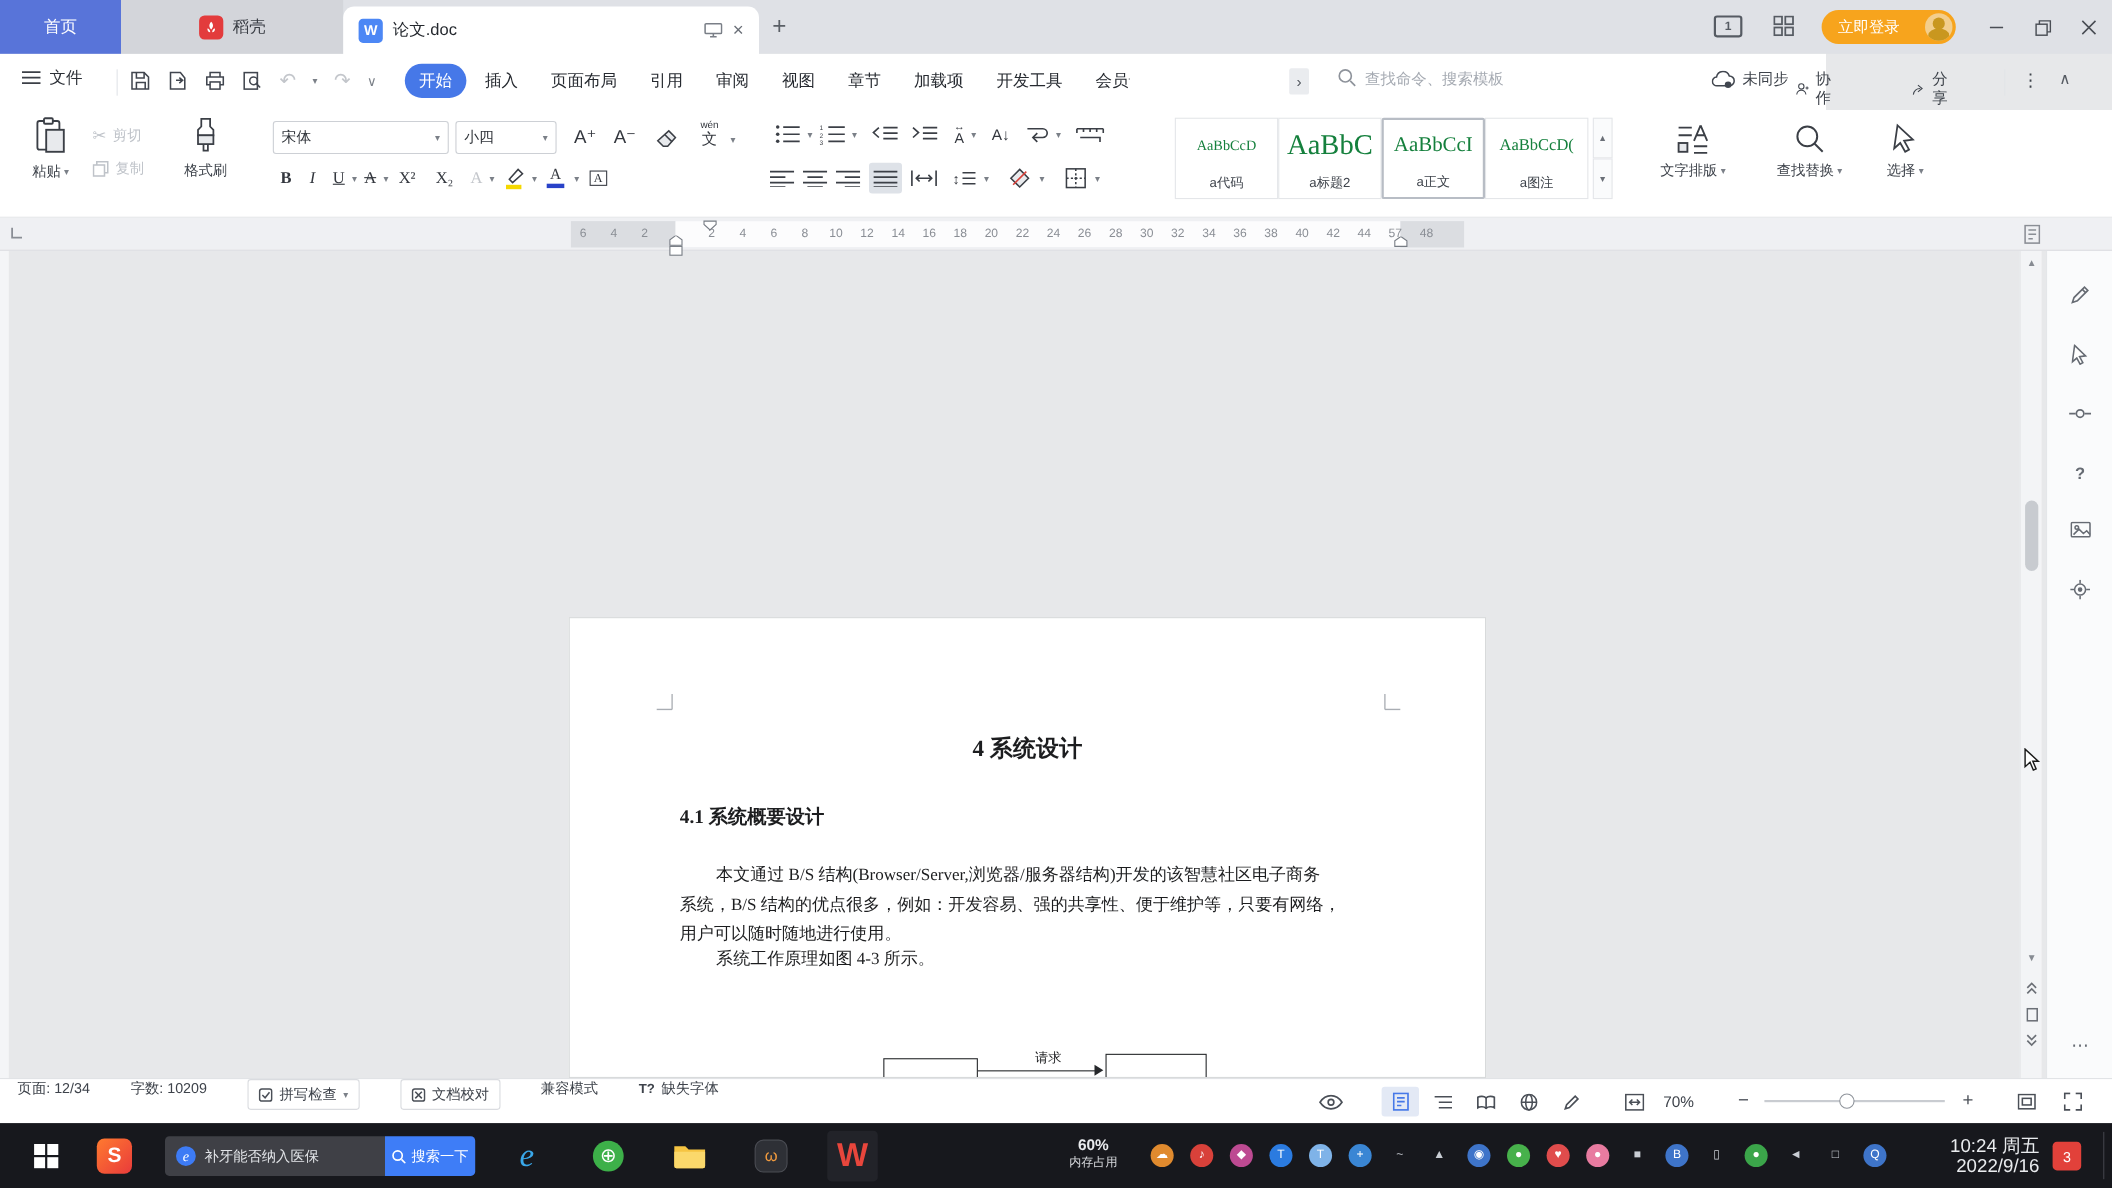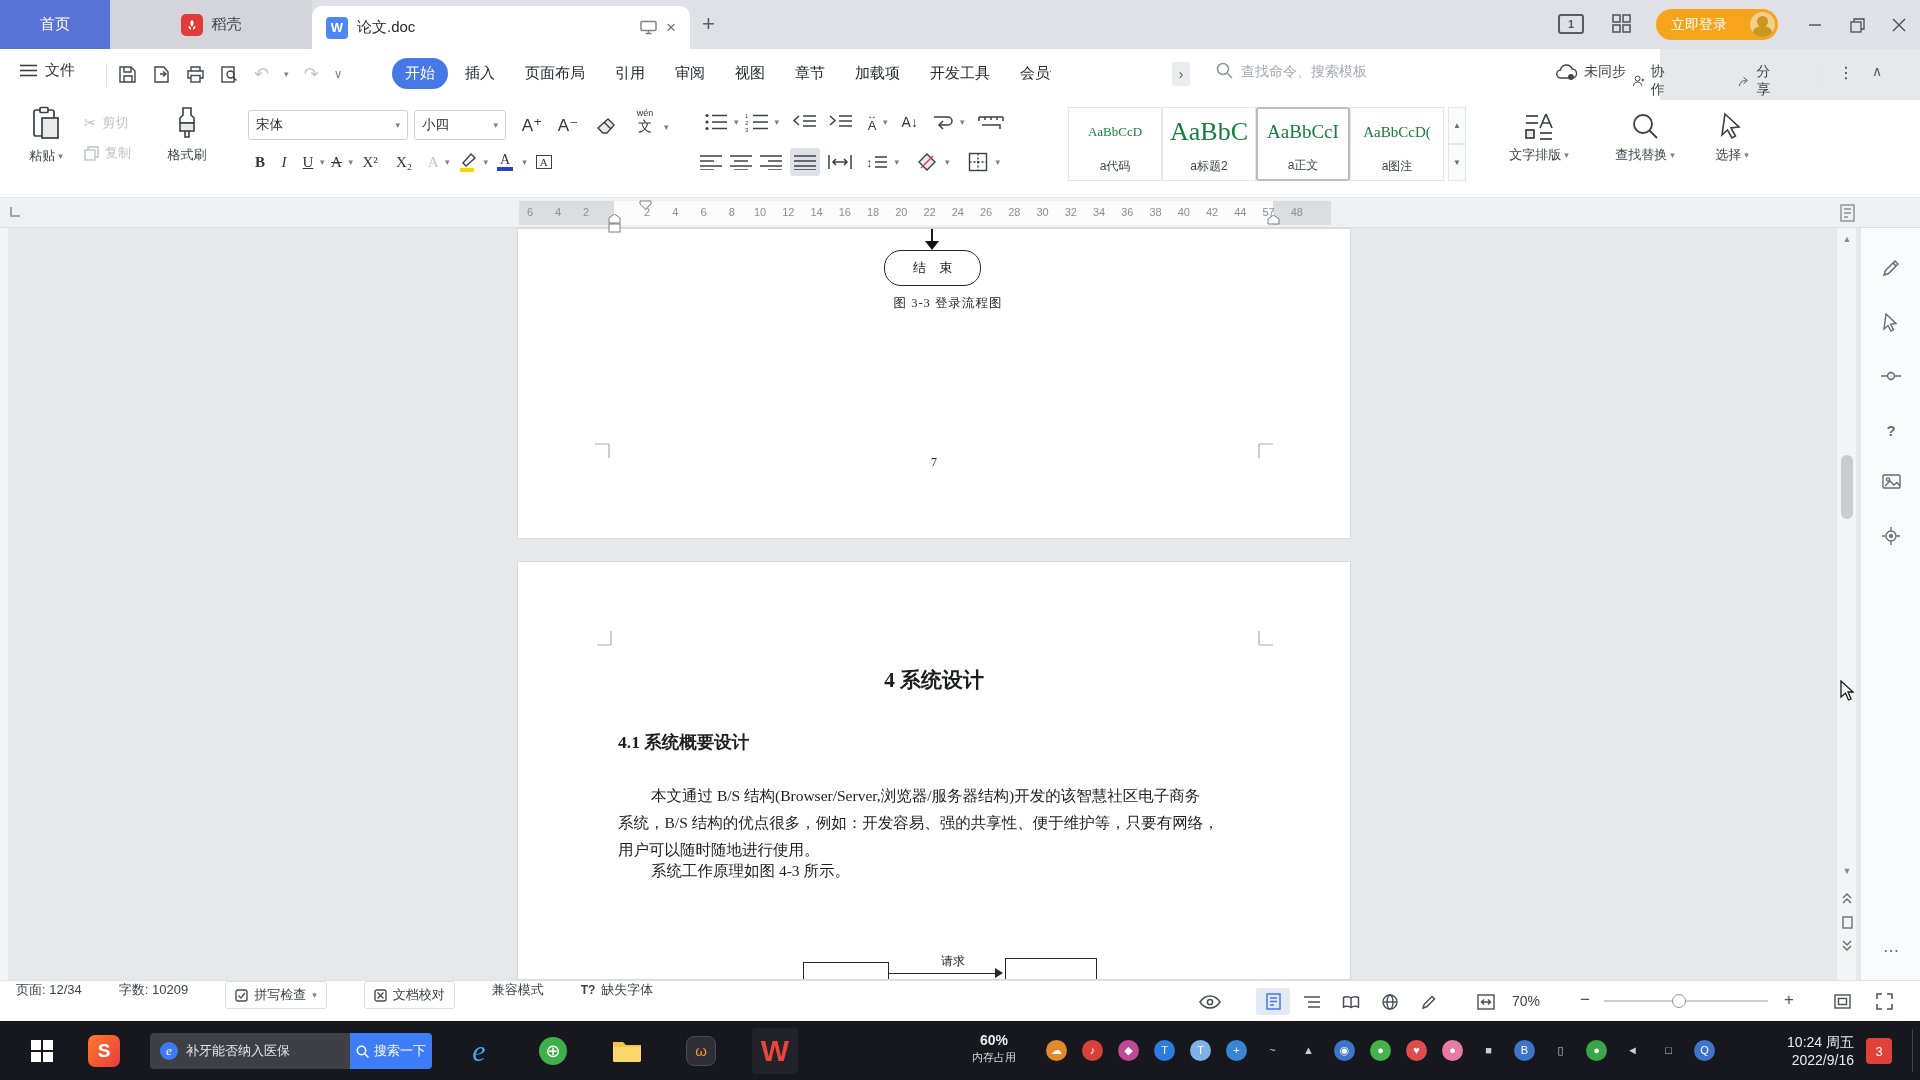--- a/index.html
+++ b/index.html
@@ -30,21 +30,21 @@
   .avatar i{position:absolute;left:7px;top:4px;width:11px;height:11px;border-radius:50%;background:#C9971F}
   .avatar b{position:absolute;left:3px;top:14px;width:19px;height:12px;border-radius:50% 50% 0 0;background:#C9971F}
   .wctl{position:absolute;top:12px;width:26px;height:26px;display:flex;align-items:center;justify-content:center;color:#4A4E55}
   
   .menubar{position:absolute;left:0;top:49px;width:1660px;height:51px;background:#fff}
   .filebtn{position:absolute;left:20px;top:12px;display:flex;align-items:center;gap:8px;font-size:15px;color:#2B2F36}
   .vdiv{position:absolute;top:14px;width:1px;height:24px;background:#E2E4E8}
   .qbar{position:absolute;left:118px;top:14px;display:flex;align-items:center;gap:15px}
   .gy{color:#C3C6CB}
   .caret{font-size:9px;color:#7B8088}
-  .menutabs{position:absolute;left:392px;top:9px;display:flex;align-items:flex-end;gap:4px}
+  .menutabs{position:absolute;left:368px;top:9px;display:flex;align-items:flex-end;gap:4px}
   .menutab{padding:6px 13px;font-size:15px;color:#262A30;white-space:nowrap}
   .menutab.active{background:#4678E8;color:#fff;border-radius:17px}
   .menutab.cut{max-width:44px;overflow:hidden;padding-right:0}
   .ovflow{position:absolute;left:1172px;top:13px;width:18px;height:24px;background:#EAECEF;border-radius:2px;
     display:flex;align-items:center;justify-content:center;color:#555A61;font-size:14px}
   .msearch{position:absolute;left:1216px;top:13px;display:flex;align-items:center;gap:8px}
   .msearch input{border:0;outline:0;font-size:14px;width:190px;color:#3E434B;font-family:inherit}
   .msearch input::placeholder{color:#A5AAB2}
   .mright{position:absolute;top:14px;display:flex;align-items:center;gap:6px;font-size:14px;color:#3E434B}
   
@@ -146,21 +146,21 @@
   .ie{font-family:"Liberation Serif",serif;font-style:italic;font-size:30px;color:#39A7E9}
   .gglobe{width:28px;height:28px;border-radius:50%;background:#3DB049;color:#fff;font-size:18px;display:flex;align-items:center;justify-content:center}
   .catapp{width:30px;height:30px;border-radius:8px;background:#2E3036;border:1px solid #4A4C53;color:#F09A3E;
     font-size:15px;display:flex;align-items:center;justify-content:center}
   .wpsw{font-weight:bold;font-size:30px;color:#E8463C}
   .memw{position:absolute;left:952px;top:9px;width:84px;text-align:center;line-height:1.45}
   .memw .p{font-size:14px;font-weight:bold}
   .memw .l{font-size:11px;color:#D8DADE}
   .tray{position:absolute;left:1046px;top:0;height:59px;display:flex;align-items:center;gap:15px}
   .tico{width:21px;height:21px;border-radius:50%;display:flex;align-items:center;justify-content:center;font-size:11px;line-height:1}
-  .clock{position:absolute;left:1726px;top:12px;width:128px;text-align:right;font-size:14px;line-height:18px}
+  .clock{position:absolute;left:1726px;top:12px;width:128px;text-align:right;font-size:17px;line-height:18px}
   .badge{position:absolute;left:1866px;top:17px;width:26px;height:26px;background:#E2413A;border-radius:4px;
     color:#fff;font-size:13px;display:flex;align-items:center;justify-content:center}
   .sliver{position:absolute;left:1912px;top:8px;width:1px;height:43px;background:#41434A}
 </style>
 </head>
 <body>
 
 <div class="screen">
 
   <div class="titlebar">
@@ -644,33 +644,20 @@
     </div>
     <svg class="marker" style="left:1840px;top:6px" width="15" height="18" viewBox="0 0 15 18" fill="none" stroke="#8A8E95" stroke-width="1.4">
         <rect x="1" y="1" width="13" height="16"></rect>
         <path d="M4 5h7M4 9h7M4 13h4"></path>
       </svg>
   </div>
 
   <div class="docarea">
     <div class="leftpane"></div>
 
-    <div class="page" style="top:0;height:311px">
-      <div class="aline"></div>
-      <div class="ahead"></div>
-      <div class="endbox">结 束</div>
-      <div class="caption">图 3-3  登录流程图</div>
-      <svg class="cmark" style="left:76px;top:214px" width="16" height="16" viewBox="0 0 16 16" fill="none" stroke="#A9ADB3" stroke-width="1.2">
-          <path d="M1 1h14M15 1v14"></path>
-        </svg>
-      <svg class="cmark" style="left:740px;top:214px" width="16" height="16" viewBox="0 0 16 16" fill="none" stroke="#A9ADB3" stroke-width="1.2">
-          <path d="M15 1H1M1 1v14"></path>
-        </svg>
-      <div class="pgnum">7</div>
-    </div>
 
     <div class="page" style="top:333px;height:419px">
       <svg class="cmark" style="left:78px;top:68px" width="16" height="16" viewBox="0 0 16 16" fill="none" stroke="#A9ADB3" stroke-width="1.2">
           <path d="M15 1v14M15 15H1"></path>
         </svg>
       <svg class="cmark" style="left:740px;top:68px" width="16" height="16" viewBox="0 0 16 16" fill="none" stroke="#A9ADB3" stroke-width="1.2">
           <path d="M1 1v14M1 15h14"></path>
         </svg>
       <div class="h1c">4  系统设计</div>
       <div class="h2l">4.1  系统概要设计</div>

